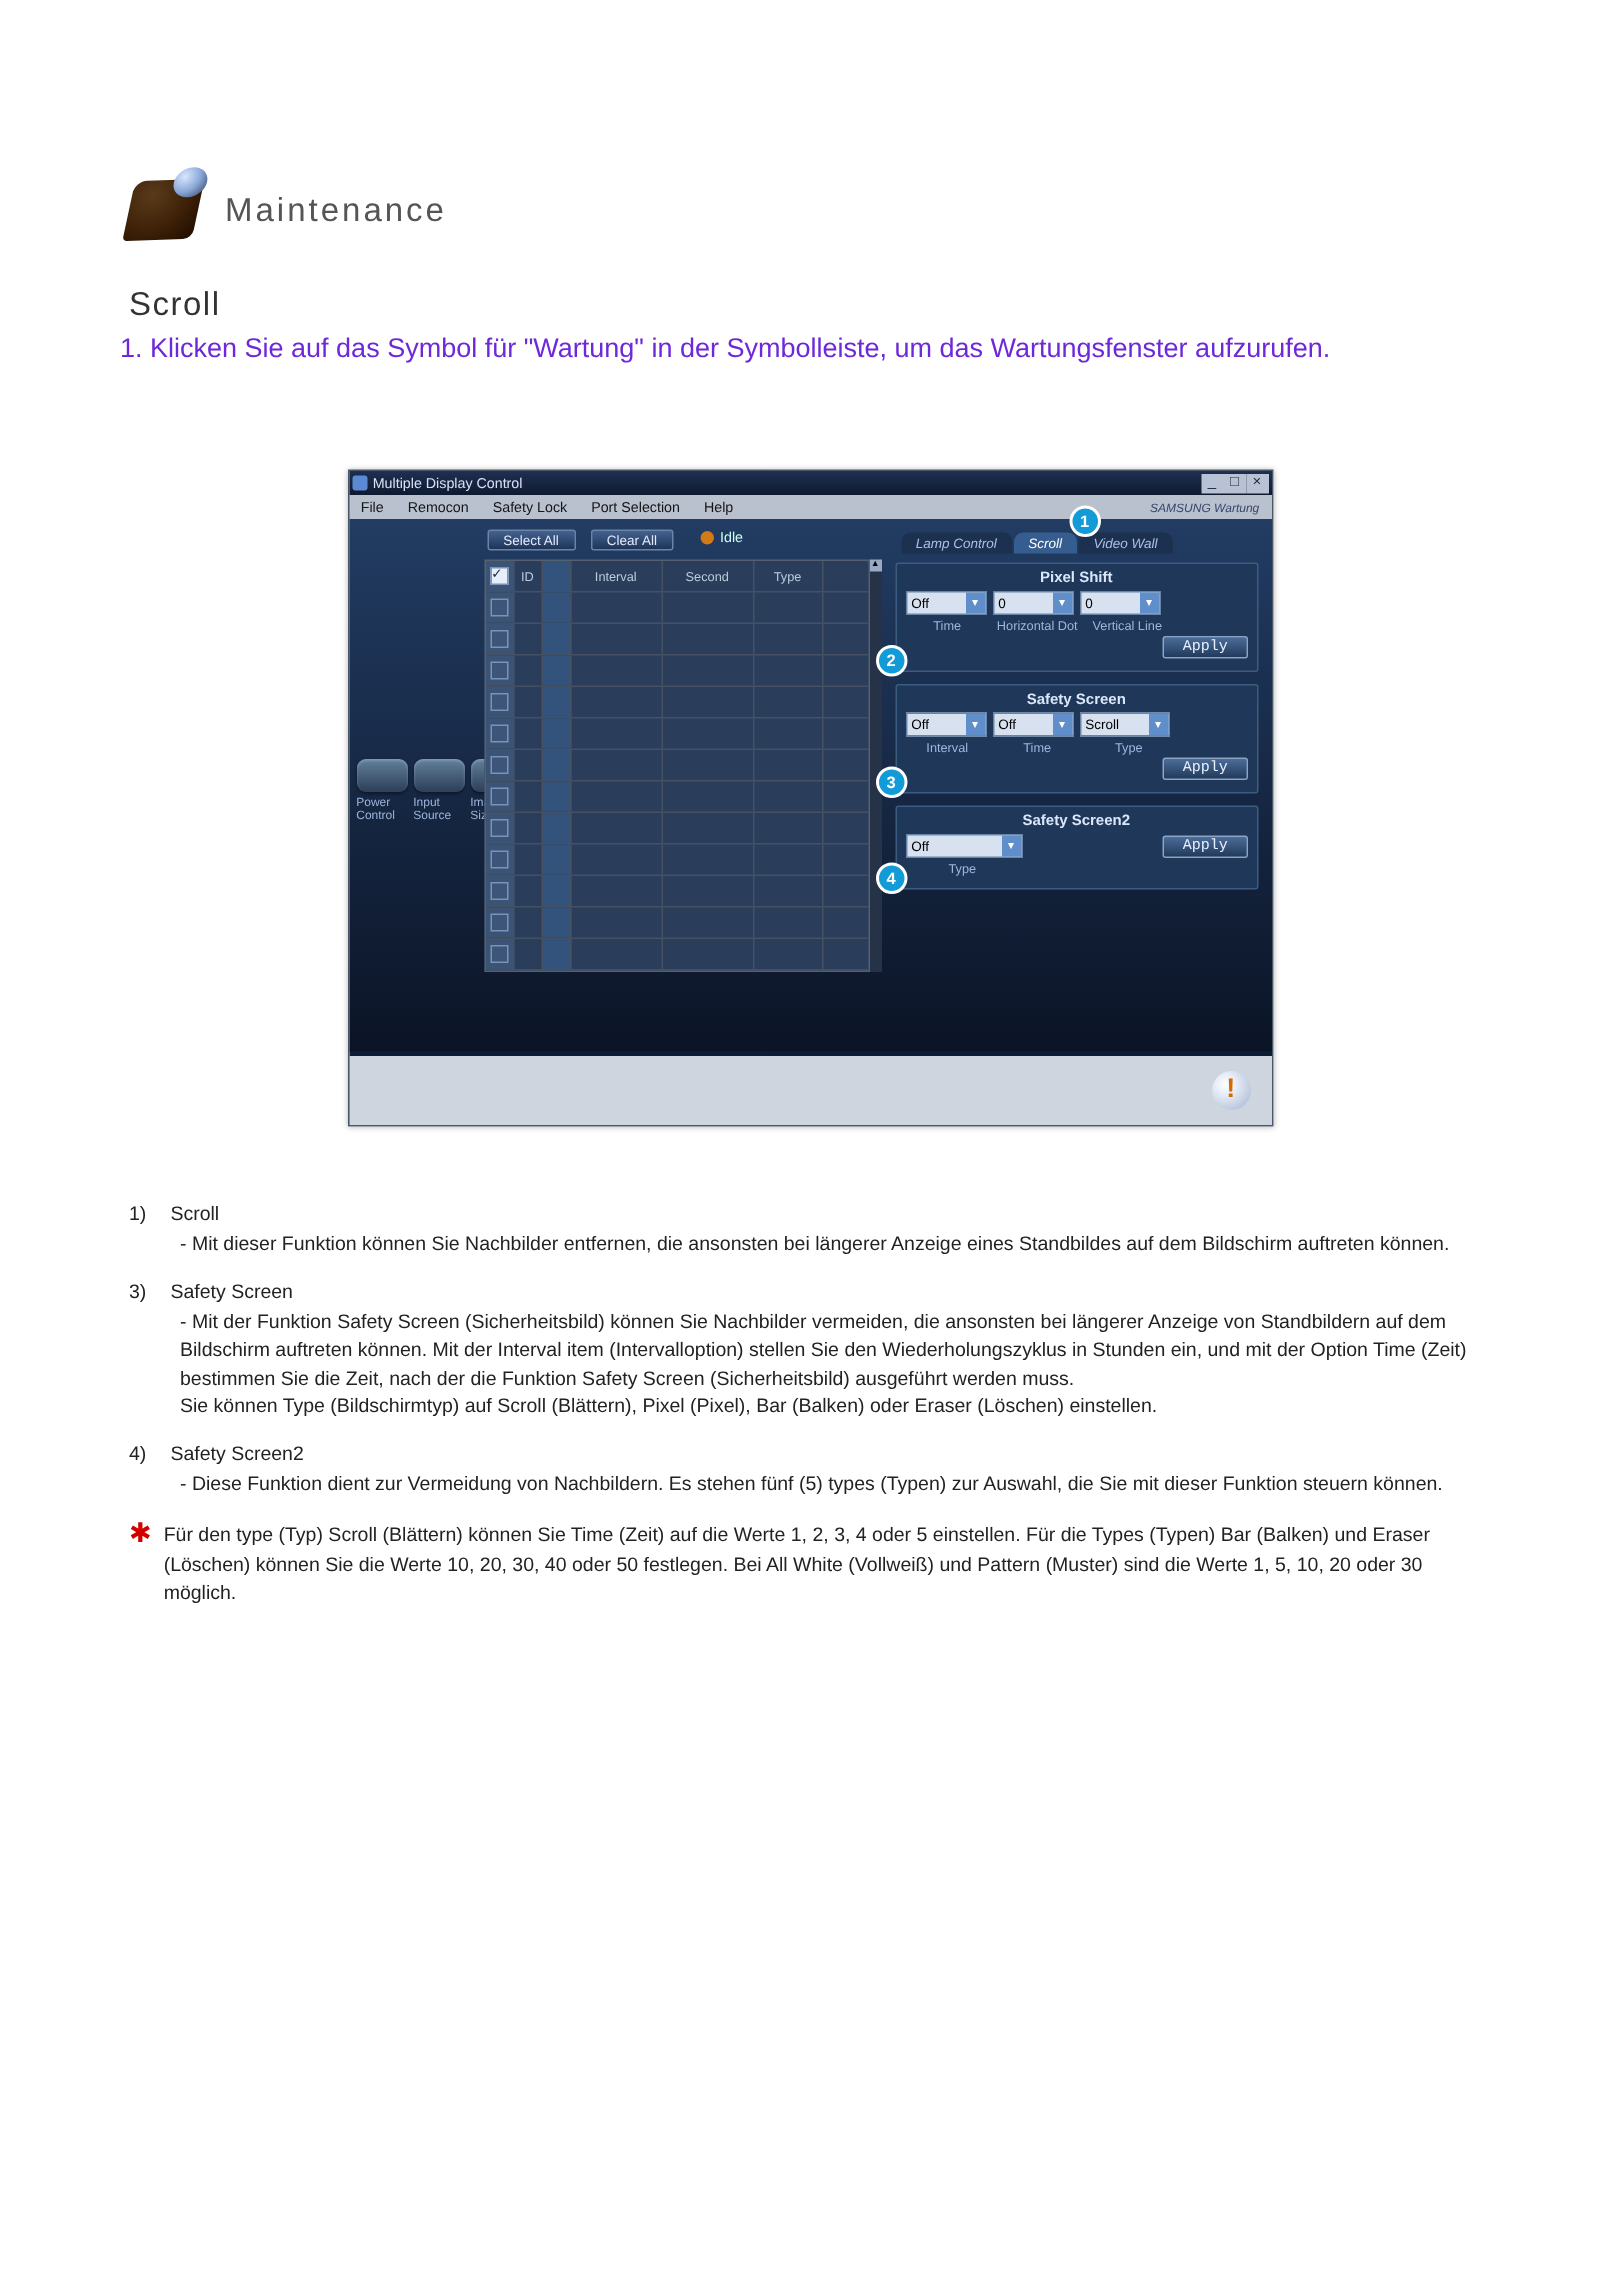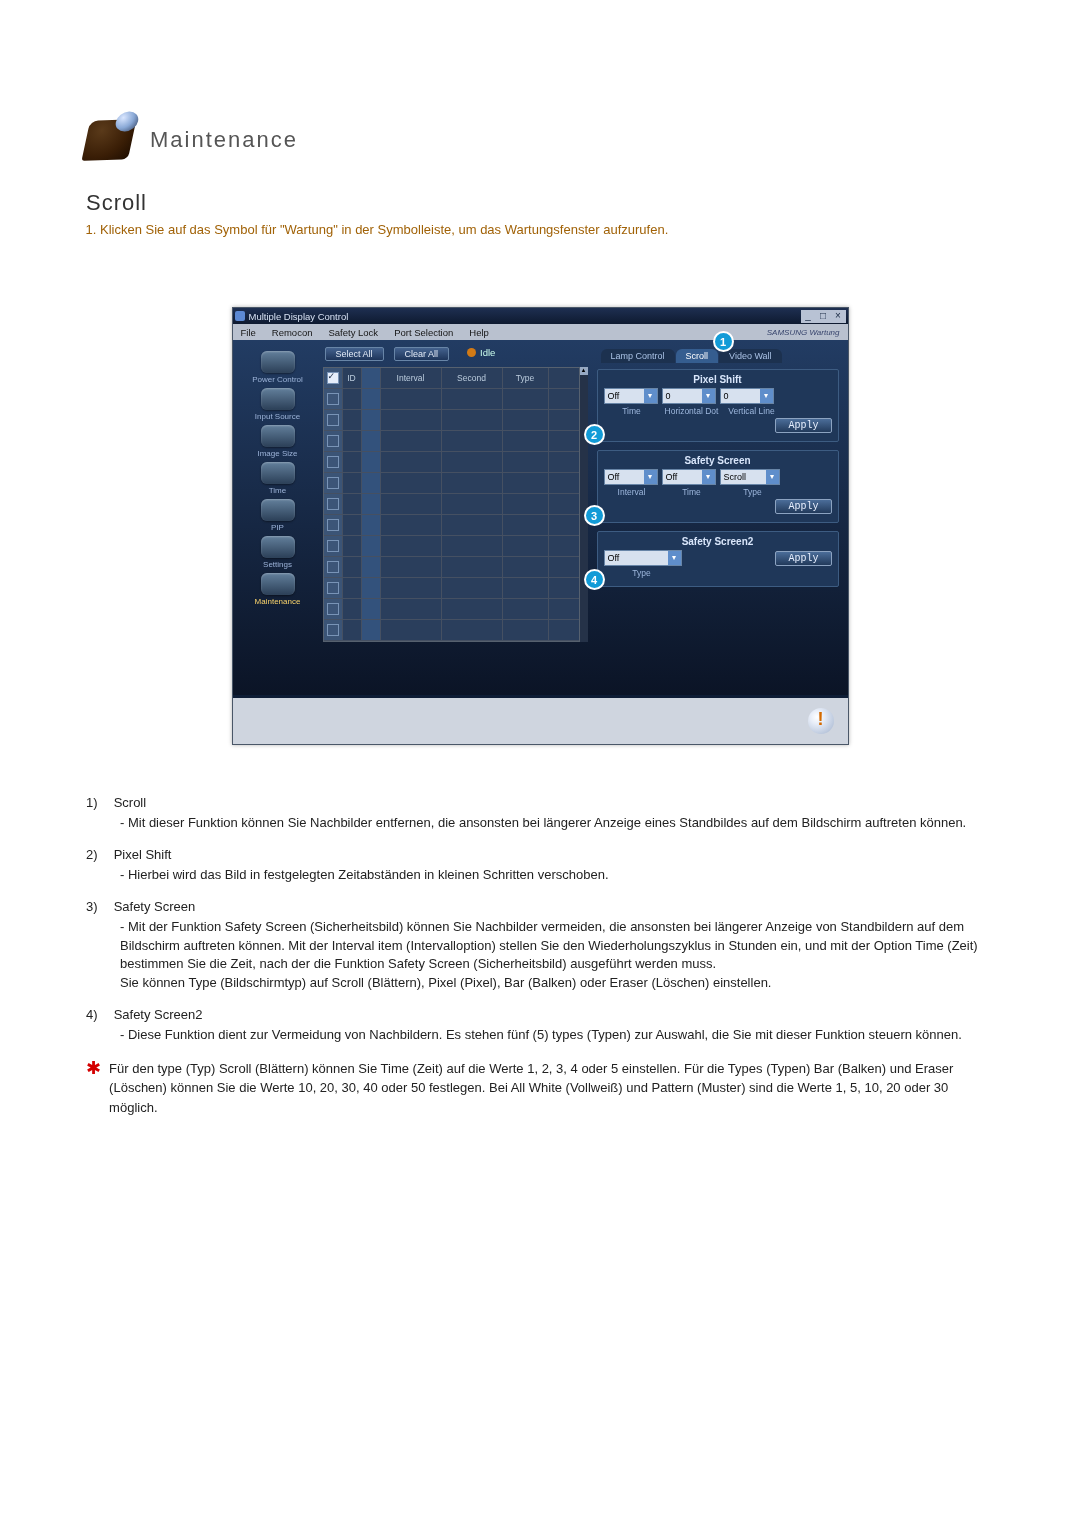--- a/index.html
+++ b/index.html
@@ -44,22 +44,22 @@
     font-size: 22px;
     letter-spacing: 1px;
     color: #333;
     margin: 18px 0 6px 0;
   }
   ol.num {
     margin: 6px 0 0 14px;
     padding: 0;
   }
   ol.num li {
-    font-size: 13px;
-    color: #a16207;
+    font-size: 18px;
+    color: #6d28d9;
     list-style: decimal;
   }
 
   
   .win {
     width: 615px;
     margin: 70px auto 10px auto;
     background: linear-gradient(#1b3357, #0c1a31);
     border: 1px solid #4a5768;
     box-shadow: 0 0 4px rgba(0,0,0,.3);
@@ -73,21 +73,21 @@
     height:16px;padding:0 2px;
   }
   .titlebar-left{display:flex;align-items:center;gap:4px;}
   .tb-icon{width:10px;height:10px;background:#5c89d4;border-radius:2px;}
   .tb-text{color:#d7e1f3;font-size:9.5px;}
   .winbtns{display:flex;gap:0;}
   .wbtn{width:15px;height:13px;background:#b8c2d4;color:#1a2a44;font-size:10px;line-height:12px;text-align:center;}
   .menubar{display:flex;align-items:center;gap:16px;background:#b9c1cf;height:16px;padding:0 8px;color:#151515;font-size:9.5px;justify-content:flex-start;}
   .menubar .brand{margin-left:auto;color:#38456d;font-size:8px;font-style:italic;}
   .workarea{display:flex;background:linear-gradient(#223c63,#0b1426);padding:5px;gap:5px;height:345px;}
-  .sidebar{width:80px;display:flex;flex-direction:column;align-items:center;gap:4px;padding-top:6px;}
+  .sidebar{width:80px;display:flex;flex-direction:row;align-items:center;gap:4px;padding-top:6px;}
   .side-item{display:flex;flex-direction:column;align-items:center;gap:2px;font-size:8px;color:#9cb3d8;}
   .side-ico{width:34px;height:22px;border-radius:6px;background:linear-gradient(#63809c,#2b3f57);box-shadow:inset 0 1px 2px rgba(255,255,255,.25),0 1px 2px rgba(0,0,0,.4);}
   .side-item.maint .side-lbl{color:#f9d36b;}
   .mid{flex:0 0 265px;display:flex;flex-direction:column;}
   .mid-buttons{display:flex;align-items:flex-start;gap:10px;margin:2px 0 6px 2px;}
   .pill{padding:1px 10px;border-radius:2px;background:linear-gradient(#44628e,#1e355a);border:1px solid #6885a7;color:#e2eaf7;font-size:9px;}
   .idle{display:flex;align-items:center;gap:4px;color:#cfe;font-size:9.5px;margin-left:8px;}
   .idle-dot{width:9px;height:9px;border-radius:50%;background:#d27a15;}
   .grid{border:1px solid #56616f;background:#2a3e5c;}
   .grid-head, .grid-row{display:flex;border-bottom:1px solid #455062;height:20px;align-items:center;}
@@ -100,21 +100,21 @@
   .gc.typ{width:45px;}
   .grid-scroll{width:8px;background:#253248;display:flex;flex-direction:column;align-items:center;}
   .grid-scroll .up{width:8px;height:8px;background:#97a9c3;font-size:6px;text-align:center;line-height:7px;color:#000;}
   .grid-wrap{display:flex;}
   .grid-body{flex:1;text-align:right;}
   .chkbox{width:10px;height:10px;border:1px solid #7994b7;background:#3c5578;display:inline-block;}
   .chkbox.checked{background:#e6eefb;position:relative;}
   .chkbox.checked::after{content:"✓";position:absolute;top:-2px;left:0;font-size:9px;color:#1a2a44;}
   .right{flex:1;display:flex;flex-direction:column;gap:6px;padding-top:4px;}
   .tabs{display:flex;gap:1px;margin-left:8px;position:relative;}
-  .tab{padding:2px 10px;border-radius:6px 6px 0 0;background:#1c314f;color:#a9c1e4;font-size:9px;}
+  .tab{padding:2px 10px;border-radius:6px 6px 0 0;background:#1c314f;color:#a9c1e4;font-size:9px;font-style:italic;}
   .tab.active{background:#355d8f;color:#fff;}
   .marker{position:absolute;width:17px;height:17px;border-radius:50%;background:#129bd7;border:2px solid #fff;color:#fff;font-weight:bold;font-size:11px;display:flex;align-items:center;justify-content:center;z-index:3;}
   .panel{border:1px solid #3d5c82;border-radius:2px;margin:0 4px 2px 4px;background:#1f3759;padding:4px 6px 6px 6px;position:relative;}
   .panel-title{text-align:center;font-size:10px;font-weight:bold;color:#d9e6fb;margin-bottom:3px;}
   .frow{display:flex;align-items:center;gap:4px;margin-bottom:2px;}
   .dd{display:flex;align-items:center;background:#d7e1ef;border:1px solid #6885a7;height:14px;}
   .dd-txt{flex:1;padding:0 3px;color:#000;font-size:9px;}
   .dd-btn{width:13px;height:14px;background:#5f8ecb;color:#fff;text-align:center;font-size:8px;line-height:14px;}
   .slab{color:#9db7dd;font-size:8.5px;text-align:center;}
   .apply{margin-left:auto;padding:1px 12px;border:1px solid #8ca3c1;border-radius:2px;background:linear-gradient(#4b6d99,#223a5b);color:#e8f0ff;font-size:10px;font-family:Liberation Mono, monospace;}
@@ -433,25 +433,20 @@
     </div>
   </div>
 
   <div class="list2">
     <div class="item2">
       <span class="num">1)</span>
       <span class="ttl">Scroll</span>
       <div class="body">- Mit dieser Funktion können Sie Nachbilder entfernen, die ansonsten bei längerer Anzeige eines Standbildes auf dem Bildschirm auftreten können.</div>
     </div>
     <div class="item2">
-      <span class="num">2)</span>
-      <span class="ttl">Pixel Shift</span>
-      <div class="body">- Hierbei wird das Bild in festgelegten Zeitabständen in kleinen Schritten verschoben.</div>
-    </div>
-    <div class="item2">
       <span class="num">3)</span>
       <span class="ttl">Safety Screen</span>
       <div class="body" style="white-space:pre-line;">- Mit der Funktion Safety Screen (Sicherheitsbild) können Sie Nachbilder vermeiden, die ansonsten bei längerer Anzeige von Standbildern auf dem Bildschirm auftreten können.  Mit der Interval item (Intervalloption) stellen Sie den Wiederholungszyklus in Stunden ein, und mit der Option Time (Zeit) bestimmen Sie die Zeit, nach der die Funktion Safety Screen (Sicherheitsbild) ausgeführt werden muss.
 Sie können Type (Bildschirmtyp) auf Scroll (Blättern), Pixel (Pixel), Bar (Balken) oder Eraser (Löschen) einstellen.</div>
     </div>
     <div class="item2">
       <span class="num">4)</span>
       <span class="ttl">Safety Screen2</span>
       <div class="body">- Diese Funktion dient zur Vermeidung von Nachbildern. Es stehen fünf (5) types (Typen) zur Auswahl, die Sie mit dieser Funktion steuern können.</div>
     </div>

